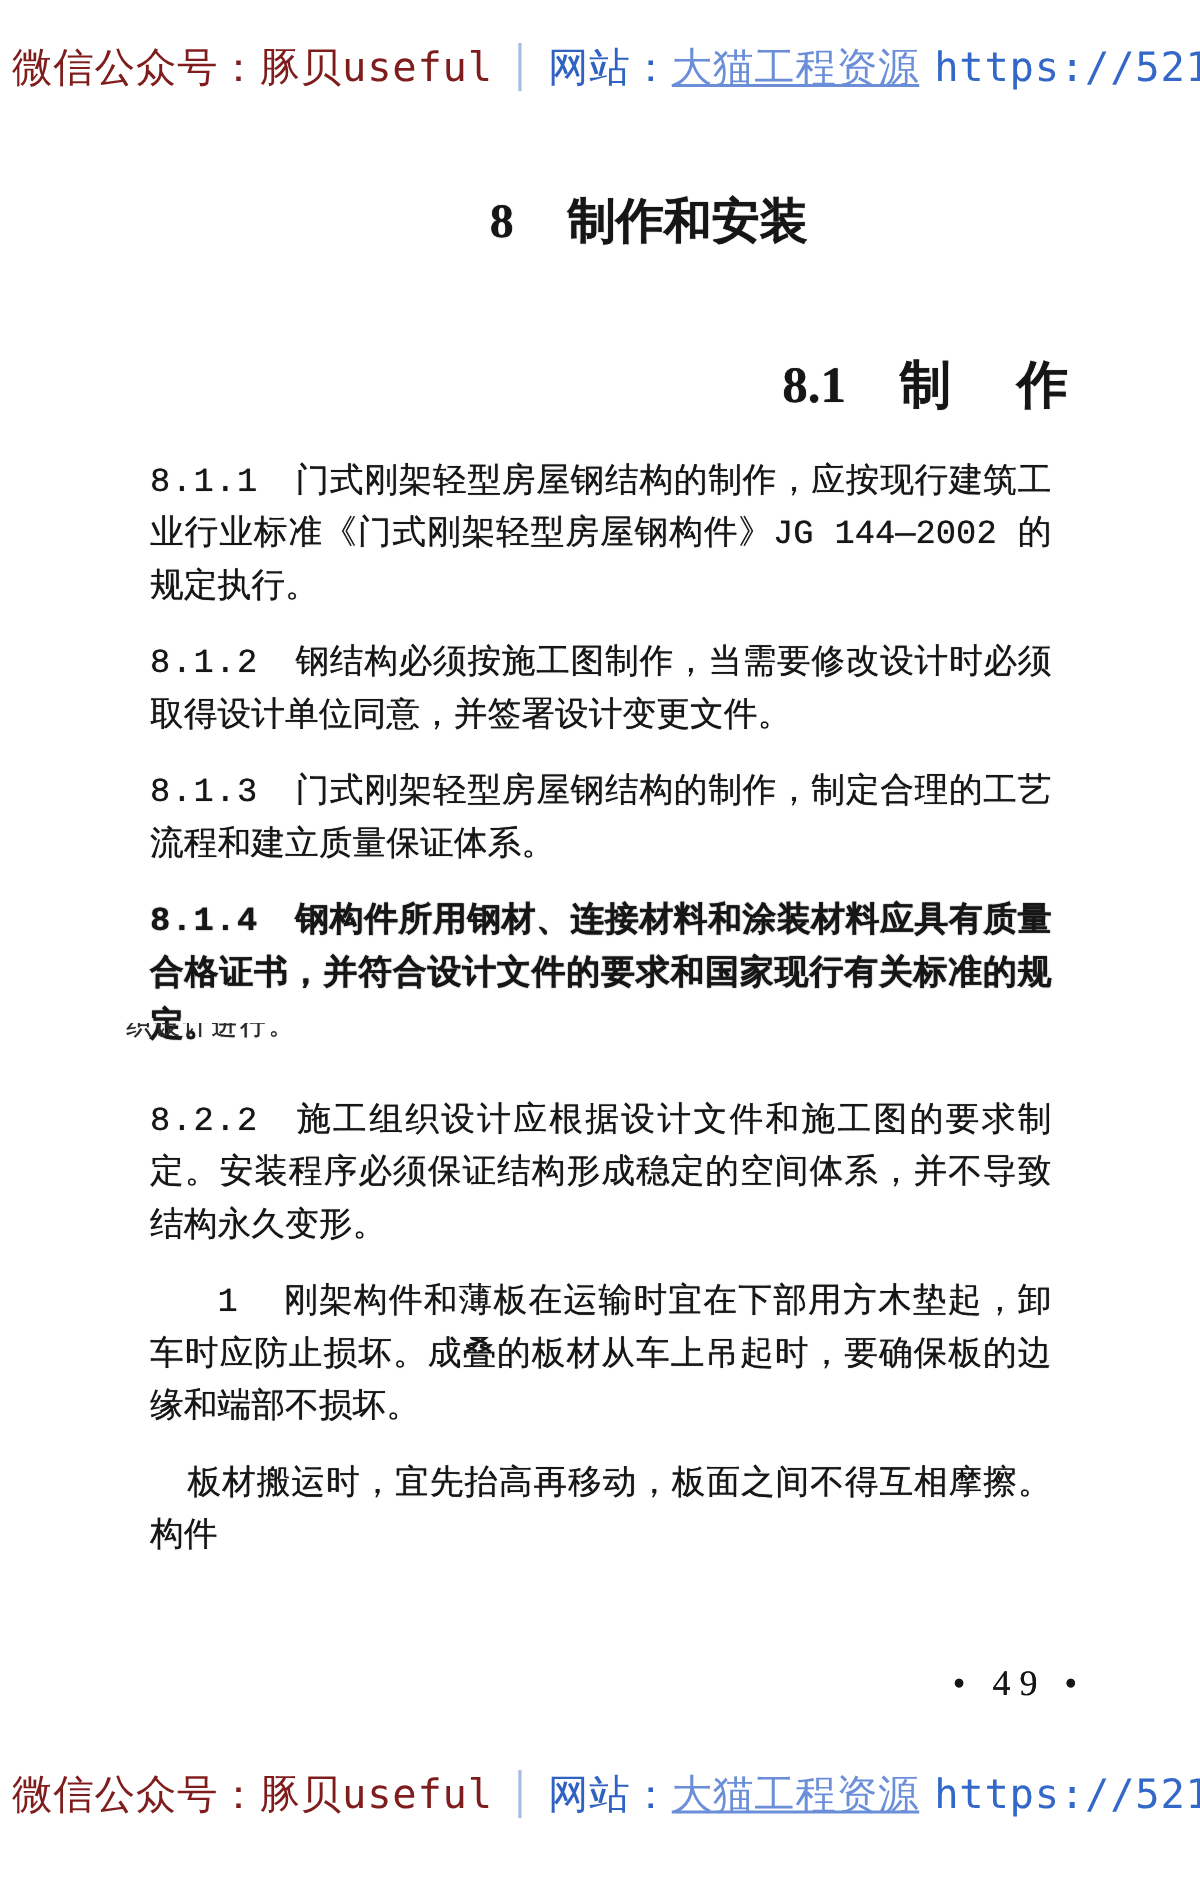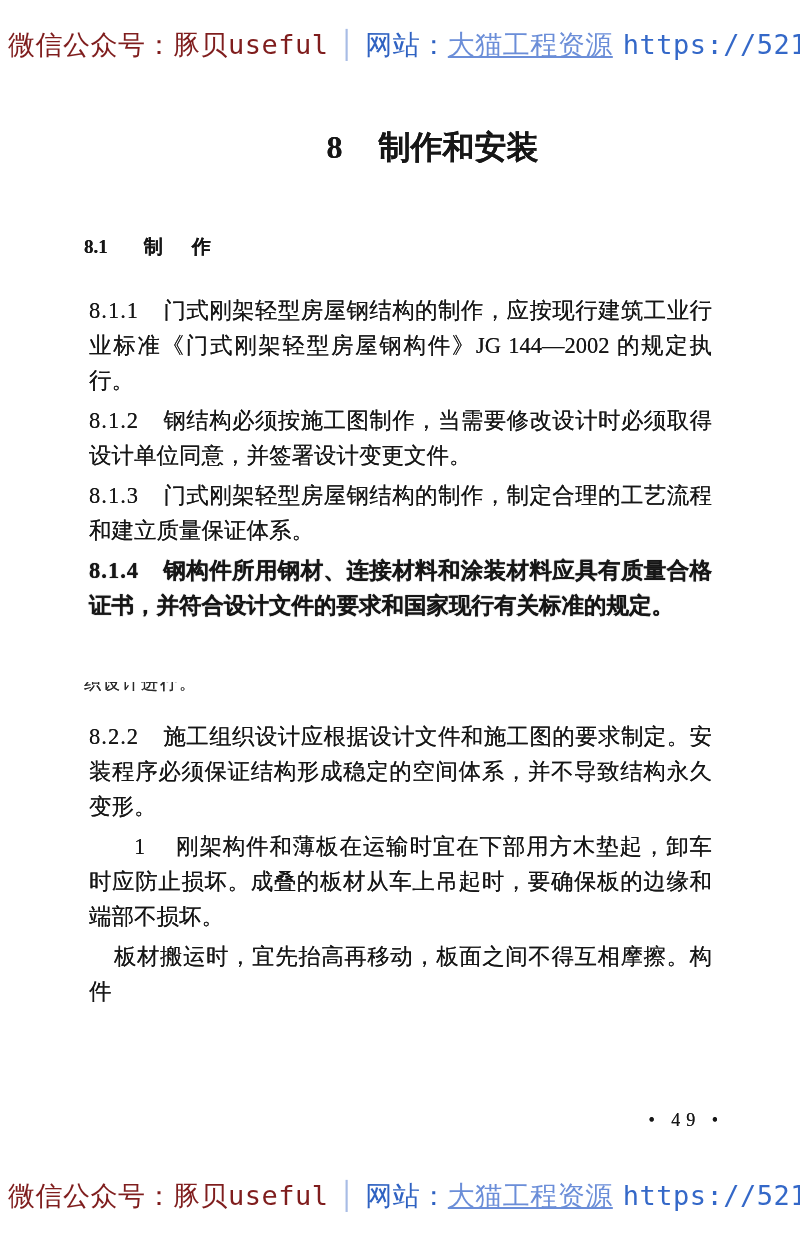--- a/index.html
+++ b/index.html
@@ -43,41 +43,41 @@
     font-size: 32px;
     text-shadow: 0 0 0.6px #222;
   }
   .chapter-heading .chapter-number { margin-right: 36px; }
 
   .section-heading {
     position: absolute;
     top: 234px;
     left: 84px;
     width: 633px;
-    text-align: left;
+    text-align: right;
     font-weight: bold;
-    font-size: 19px;
+    font-size: 34px;
     text-shadow: 0 0 0.5px #222;
   }
   .section-heading .section-number { margin-right: 36px; }
   .section-heading .section-title { letter-spacing: 5px; }
 
   
   .bodyblock {
     position: absolute;
     left: 84px;
     width: 633px;
     font-size: 22.5px;
     line-height: 35px;
     text-align: justify;
     text-shadow: 0 0 0.5px #333;
   }
   .block-81 { top: 288px; }
   .block-82 { top: 714px; }
-  .bodyblock p { margin: 5px; padding: 0; }
+  .bodyblock p { margin: 16px; padding: 0; font-family: Liberation Mono, monospace; }
   .clause-number { margin-right: 24px; letter-spacing: 1px; }
   .clause-bold { font-weight: bold; text-shadow: 0 0 0.8px #111; }
   .list-item-p { text-indent: 45px; }
   .list-item-p .list-item-number { margin-right: 30px; }
   .continuation-p { text-indent: 25px; }
 
   
   .clipped-line {
     position: absolute;
     top: 682px;
@@ -95,21 +95,21 @@
     letter-spacing: 2px;
     text-shadow: 0 0 0.5px #333;
     color: #2a2a2a;
   }
 
   
   .page-number {
     position: absolute;
     top: 1110px;
     right: 76px;
-    font-size: 18px;
+    font-size: 24px;
     letter-spacing: 6px;
     text-shadow: 0 0 0.4px #333;
   }
 </style>
 </head>
 <body>
 
 <div class="page">
 
   <div class="watermark wm-top">

